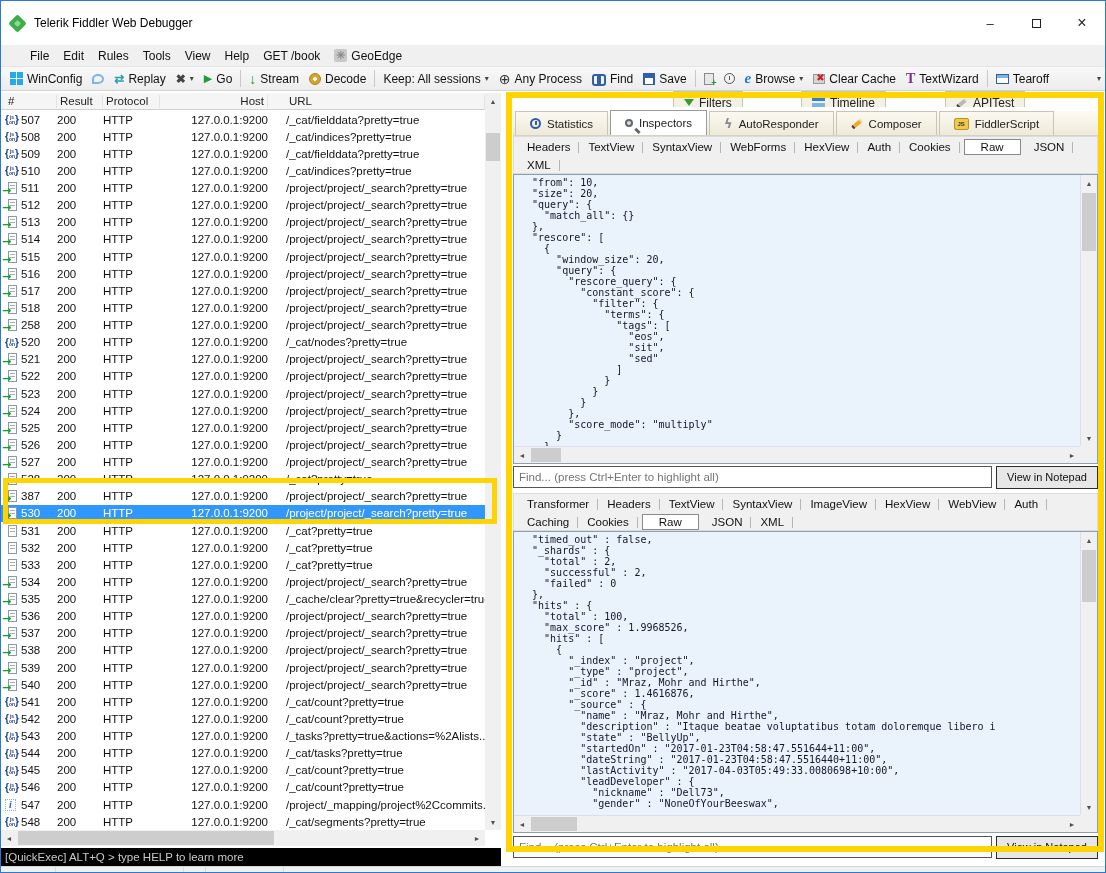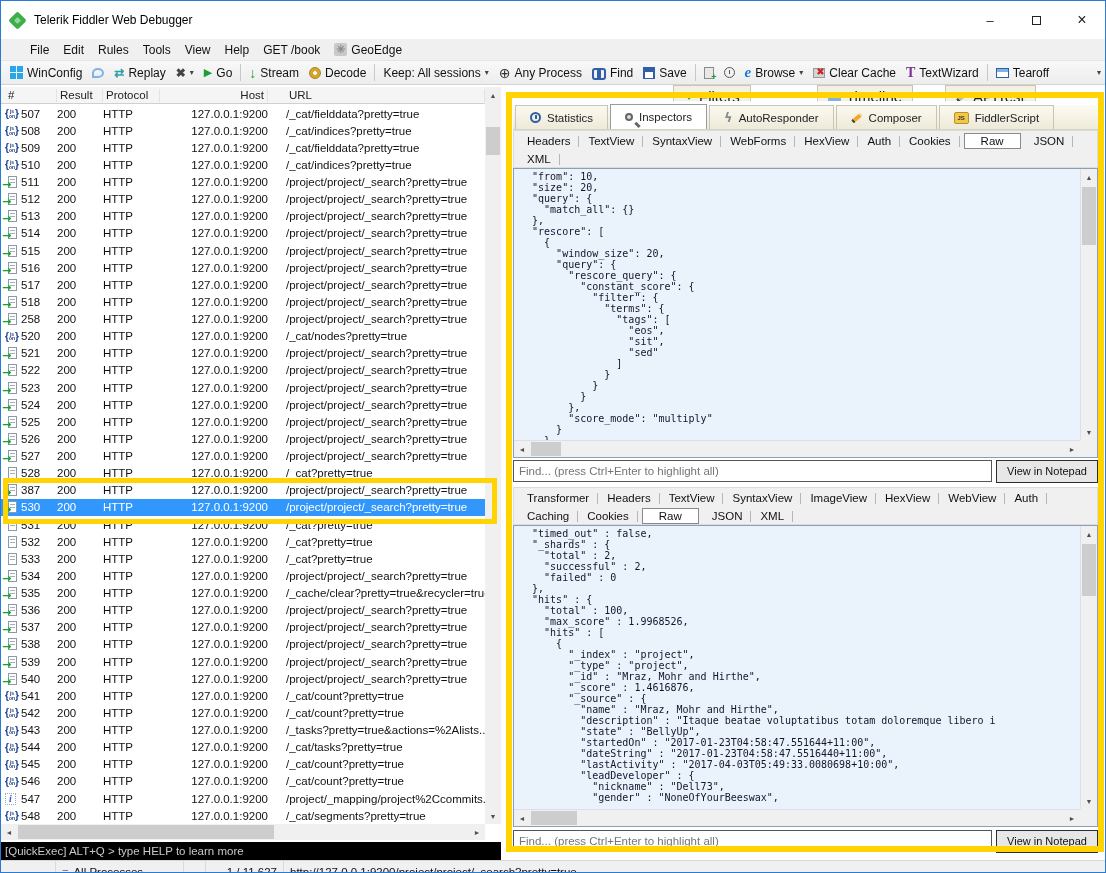--- a/index.html
+++ b/index.html
@@ -3,21 +3,21 @@
 <meta charset="utf-8">
 <style>
   * { margin:0; padding:0; box-sizing:border-box; }
   html,body { background:#888; }
   #window {
     position:relative; width:1106px; height:873px; background:#fff;
     border:1px solid #2a7ad4; overflow:hidden;
     font-family:"Liberation Sans", sans-serif; font-size:12px; color:#111;
   }
   
-  .titlebar { height:38px; background:#fff; display:flex; align-items:center; padding-left:8px; }
+  .titlebar { height:44px; background:#fff; display:flex; align-items:center; padding-left:8px; }
   .fiddler-logo { width:13px; height:13px; background:#3fae49; transform:rotate(45deg); border-radius:2px; margin:0 10px 0 2px; position:relative; }
   .fiddler-logo::after { content:""; position:absolute; left:4px; top:4px; width:5px; height:5px; background:#8fd79a; border-radius:1px; }
   .title-text { font-size:12px; color:#000; }
   .win-controls { margin-left:auto; display:flex; height:100%; }
   .win-btn { width:46px; height:100%; display:flex; align-items:center; justify-content:center; font-size:13px; color:#222; }
   .win-btn.max span { display:block; width:9px; height:9px; border:1px solid #222; }
   .win-btn.close { font-size:16px; }
   
   .menubar { height:22px; background:#f0f0f0; display:flex; align-items:center; padding-left:22px; border-bottom:1px solid #e5e5e5; }
   .menu-item { padding:2px 7px; color:#111; display:flex; align-items:center; gap:4px; }
@@ -76,21 +76,21 @@
   .si-info { color:#2b5cd8; font:italic bold 10px "Liberation Serif", serif; border:1px dotted #9ab; width:11px; height:12px; align-items:center; justify-content:center; }
   
   .sb { position:absolute; background:#f0f0f0; }
   .sb-arrow { position:absolute; width:16px; height:16px; color:#505050; font-size:7px; display:flex; align-items:center; justify-content:center; background:#f0f0f0; }
   .sb-thumb { position:absolute; background:#cdcdcd; }
   .list-vscroll { left:484px; top:2px; width:16px; height:737px; }
   .list-hscroll { left:0; top:739px; width:484px; height:16px; }
   
   .right-panel { position:absolute; left:500px; top:0; width:606px; height:775px; background:#fff; }
   .ptabs { position:absolute; top:0; left:12px; width:585px; height:16px; overflow:hidden; }
-  .ptab { position:absolute; top:0; height:22px; display:flex; align-items:center; gap:5px; padding:3px 10px; border:1px solid #c9c5b4; border-bottom:none; background:#f3f0e4; font-size:15px; color:#222; }
+  .ptab { position:absolute; top:0; height:22px; display:flex; align-items:center; gap:5px; padding:3px 10px; border:1px solid #c9c5b4; border-bottom:none; background:#f3f0e4; font-size:12px; color:#222; }
   .main-tabs { position:absolute; top:20px; left:12px; width:585px; height:25px; display:flex; align-items:flex-end; background:linear-gradient(#fdfbf3,#efebda); border-bottom:1px solid #d6d2c2; }
   .mtab { height:24px; display:flex; align-items:center; gap:6px; padding:0 14px; font-size:11.5px; color:#222; border:1px solid #c9c5b4; border-bottom:none; background:linear-gradient(#fbf9f0,#eeead9); margin-left:2px; }
   .mtab.sel { background:#fff; height:25px; border-color:#9a9a9a; position:relative; z-index:2; }
   .ic-clock { width:11px; height:11px; border:2px solid #2e5fa3; border-radius:50%; }
   .ic-clock::after { content:""; position:absolute; left:3px; top:1px; width:1.5px; height:4px; background:#2e5fa3; }
   .ic-mag { width:8px; height:8px; border:2px solid #666; border-radius:50%; background:#cfe0ef; }
   .ic-mag::after { content:""; position:absolute; width:2.5px; height:6px; background:#666; transform:rotate(-45deg); left:9px; top:7px; }
   .ic-bolt { color:#8a8a8a; font:bold 13px "DejaVu Sans", sans-serif; font-style:normal; }
   .ic-pencil { width:12px; height:4px; background:linear-gradient(90deg,#444 0 2px,#f5a623 2px 10px,#ecd9a6 10px 12px); transform:rotate(-40deg); border-radius:1px; }
   .ic-pencil.gray { background:linear-gradient(90deg,#444 0 2px,#b9b9b9 2px 10px,#e3e3e3 10px 12px); }
@@ -837,21 +837,21 @@
       </div>
       <div class="quickexec">[QuickExec] ALT+Q &gt; type HELP to learn more</div>
     </div>
 
     <div class="right-panel">
       <div class="ptabs" id="ptabs">
           <div class="ptab" style="left: 160px;">
             <span class="ic ic-funnel"></span>
             <span>Filters</span>
           </div>
-          <div class="ptab" style="left: 304px;">
+          <div class="ptab" style="left: 288px;">
             <span class="ic ic-tl"></span>
             <span>Timeline</span>
           </div>
           <div class="ptab" style="left: 432px;">
             <span class="ic ic-pencil gray"></span>
             <span>APITest</span>
           </div>
         </div>
       <div class="main-tabs" id="main-tabs">
           <div class="mtab">

